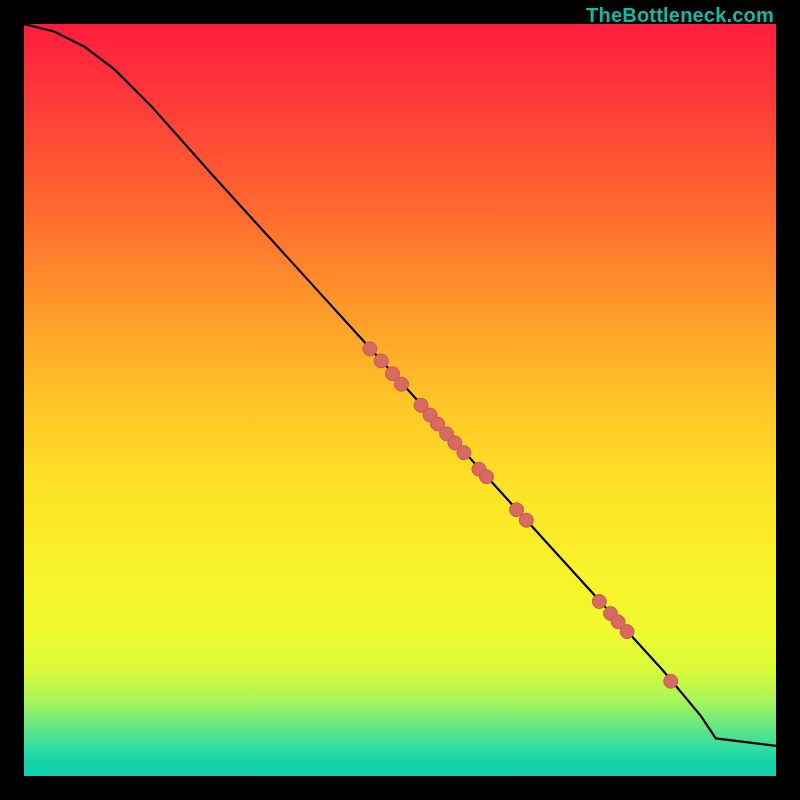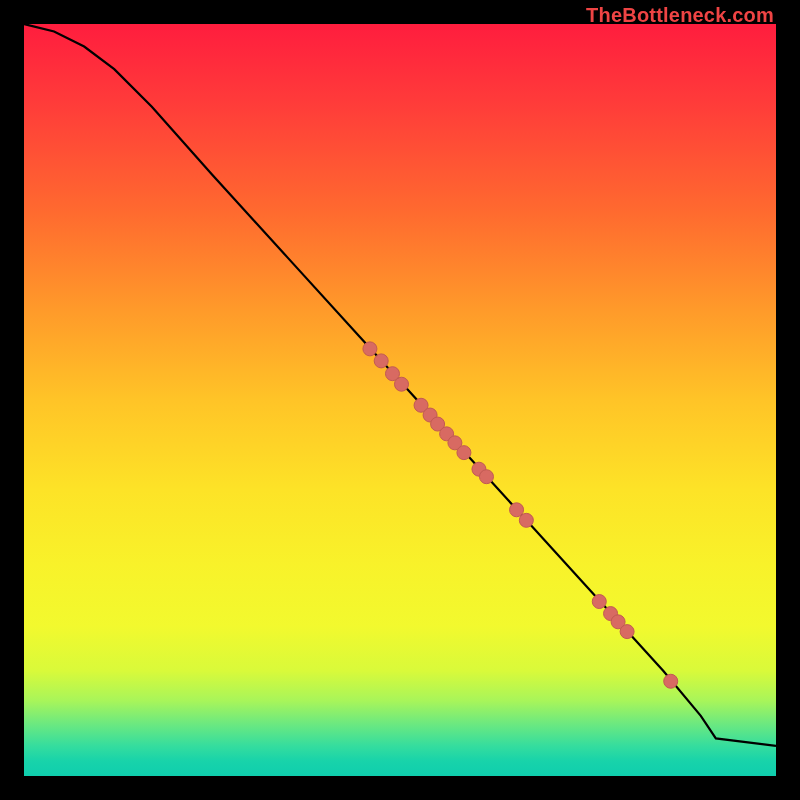--- a/index.html
+++ b/index.html
@@ -37,21 +37,21 @@
       #6de97f 93%,
       #35dd9e 96%,
       #18d3aa 98%,
       #0fceae 100%
     );
   }
   .watermark {
     position: absolute;
     top: 4px;
     right: 26px;
-    color: #ef4444;
+    color: #14b8a6;
     font-size: 20px;
     font-weight: 600;
     letter-spacing: 0.2px;
     user-select: none;
   }
   svg.overlay {
     position: absolute;
     left: 0;
     top: 0;
     width: 752px;

